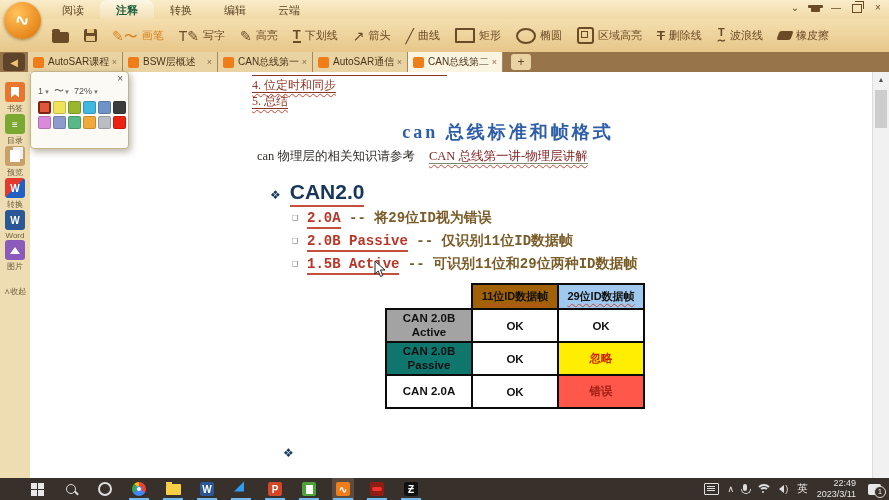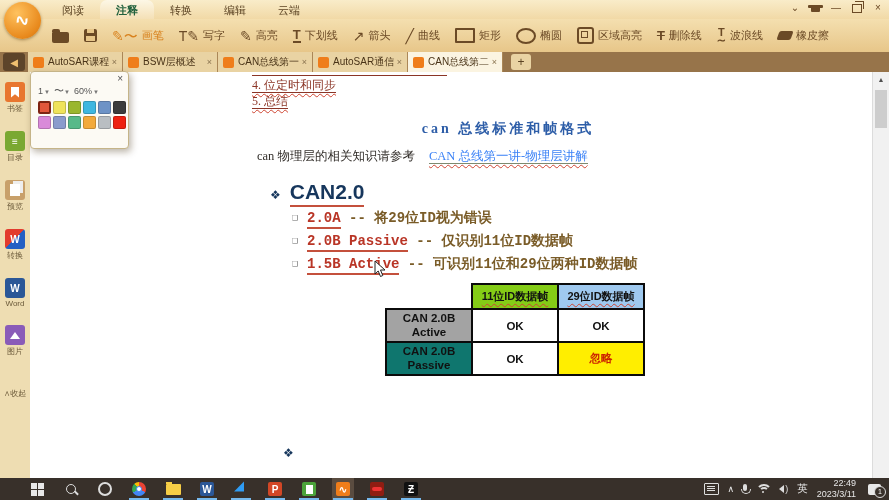--- a/index.html
+++ b/index.html
@@ -55,21 +55,21 @@
   .dtab.active{background:#fbf4e1;}
   .doc-icon{width:11px;height:11px;background:#ef7d1a;border-radius:2px;margin-right:4px;flex:0 0 auto;
             display:flex;align-items:center;justify-content:center;color:#fff;font-size:8px;}
   .dtab .tlabel{overflow:hidden;white-space:nowrap;flex:1;}
   .dtab .tclose{margin-left:3px;color:#8a7450;font-size:9px;}
   .newtab{width:20px;height:16px;margin-top:2px;background:#e9d3a3;border-radius:3px;margin-left:8px;
           display:flex;align-items:center;justify-content:center;font-size:12px;color:#5c4424;}
 
   
   .sidebar{position:absolute;left:0;top:72px;width:30px;height:406px;background:#eeddb2;
-           display:flex;flex-direction:column;align-items:center;padding-top:10px;box-sizing:border-box;gap:17px;text-align:center;}
+           display:flex;flex-direction:column;align-items:center;padding-top:10px;box-sizing:border-box;gap:0;text-align:center;}
   .side-item{display:flex;flex-direction:column;align-items:center;gap:1px;font-size:8px;color:#6b5a3a;}
   .side-ic{width:20px;height:20px;border-radius:3px;display:flex;align-items:center;justify-content:center;
            color:#fff;font-size:10px;font-weight:bold;}
   .collapse{margin-top:14px;font-size:8px;color:#6b5a3a;}
 
   .page{position:absolute;left:30px;top:72px;width:843px;height:406px;background:#ffffff;overflow:hidden;}
   .scrollbar{position:absolute;right:0;top:72px;width:16px;height:406px;background:#f1f1f1;border-left:1px solid #dcdcdc;}
   .scroll-up{height:15px;display:flex;align-items:center;justify-content:center;font-size:7px;color:#505050;}
   .scroll-thumb{position:absolute;left:2px;top:18px;width:12px;height:38px;background:#cdcdcd;}
 
@@ -83,42 +83,42 @@
   .fwave{font-size:10px;letter-spacing:-1px;}
   .swatches{display:grid;grid-template-columns:repeat(6,13px);grid-auto-rows:13px;gap:2px;margin-left:7px;}
   .sw{width:13px;height:13px;border-radius:2px;border:1px solid rgba(0,0,0,.18);box-sizing:border-box;}
   .sw.selected{border:2px solid #7e2413;}
   .clipped-line{position:absolute;left:222px;top:0px;width:195px;height:3px;border-bottom:1px solid #8b3526;}
   .toc-link{position:absolute;left:222px;font-size:12px;color:#8b3526;
             font-family:"Liberation Serif",serif;
             text-decoration:underline wavy #cf4633 1px;text-underline-offset:4px;}
   .toc-inner{border-bottom:1px solid #8b3526;}
   .doc-title{position:absolute;left:128px;top:48px;width:700px;text-align:center;
-             font-family:"Liberation Serif",serif;font-weight:bold;font-size:14px;
+             font-family:"Liberation Serif",serif;font-weight:bold;font-size:18px;
              color:#2e5ea8;letter-spacing:3px;}
   .para{position:absolute;left:227px;font-size:12.5px;color:#332f2b;font-family:"Liberation Serif",serif;white-space:nowrap;}
-  .doc-link{color:#3b82f6;margin-left:14px;text-decoration:underline wavy #cf4633 1px;text-underline-offset:4px;text-align:center;}
+  .doc-link{color:#7f1d1d;margin-left:14px;text-decoration:underline wavy #cf4633 1px;text-underline-offset:4px;text-align:center;}
   .doc-link .toc-inner{border-bottom:1px solid #7d8a70;}
   .wavy-red{text-decoration:underline wavy #cf4633 1px;text-underline-offset:3px;}
   .h-can{position:absolute;left:240px;top:108px;display:flex;align-items:baseline;gap:9px;}
   .diamond{color:#16365c;font-size:12px;}
   .h-can-text{color:#16365c;font-size:21px;font-weight:bold;border-bottom:2px solid #c4503c;padding-bottom:1px;}
   .bullet-row{position:absolute;left:262px;font-size:14px;font-weight:bold;color:#7a5c28;white-space:nowrap;font-family:Liberation Mono, monospace;}
   .sq{color:#666;font-size:10px;font-weight:normal;margin-right:9px;vertical-align:2px;}
   .term{color:#b93526;border-bottom:2px solid #c4503c;padding-bottom:1px;}
 
   
   .tblwrap{position:absolute;left:355px;top:211px;}
   table.cmp{border-collapse:collapse;font-weight:bold;}
   table.cmp td{border:2px solid #0b0b0b;text-align:center;vertical-align:middle;
                width:82px;font-size:11.5px;color:#111;}
   table.cmp tr.hd td{height:21px;font-size:11px;}
   table.cmp tr.bd td{height:29px;}
   td.corner{border:none !important;background:transparent;}
-  .bg-green{background:#84cc16;}
+  .bg-green{background:#a16207;}
   .bg-blue{background:#9fc9ef;}
   .bg-gray1{background:#a3a3a3;}
   .bg-gray2{background:#0f766e;}
   .bg-yellow{background:#ffee00;color:#cc2200 !important;}
   .bg-red{background:#ff574a;color:#9c1f16 !important;}
   .lblcell{line-height:1.15;margin-top:40px;}
 
   .footer-text{position:absolute;left:227px;top:349px;font-size:12.5px;color:#332f2b;
                font-family:"Liberation Serif",serif;}
   .h-iso{position:absolute;left:253px;top:374px;display:flex;align-items:baseline;gap:10px;}
@@ -356,20 +356,25 @@
         <tr class="bd">
           <td class="bg-gray1 lblcell">CAN 2.0B Active</td>
           <td>OK</td>
           <td>OK</td>
         </tr>
         <tr class="bd">
           <td class="bg-gray2 lblcell">CAN 2.0B Passive</td>
           <td>OK</td>
           <td class="bg-yellow">忽略</td>
         </tr>
+        <tr class="bd">
+          <td class="lblcell">CAN 2.0A</td>
+          <td>OK</td>
+          <td class="bg-red">错误</td>
+        </tr>
       </tbody>
         </table>
     </div>
 
     <div class="h-iso">
       <span class="diamond">❖</span>
     </div>
   </div>
 
   <div class="scrollbar">
@@ -382,21 +387,21 @@
     <div class="fctrls">
       <div class="fctrl">
         <span>1</span>
           <span class="fcaret">▼</span>
       </div>
       <div class="fctrl">
         <span class="fwave">〜</span>
           <span class="fcaret">▼</span>
       </div>
       <div class="fctrl">
-        <span>60%</span>
+        <span>72%</span>
           <span class="fcaret">▼</span>
       </div>
     </div>
     <div class="swatches">
       <span class="sw selected" style="background: rgb(226, 87, 59);"></span>
       <span class="sw" style="background: rgb(239, 227, 90);"></span>
       <span class="sw" style="background: rgb(154, 182, 46);"></span>
       <span class="sw" style="background: rgb(63, 183, 224);"></span>
       <span class="sw" style="background: rgb(110, 147, 198);"></span>
       <span class="sw" style="background: rgb(60, 60, 60);"></span>

